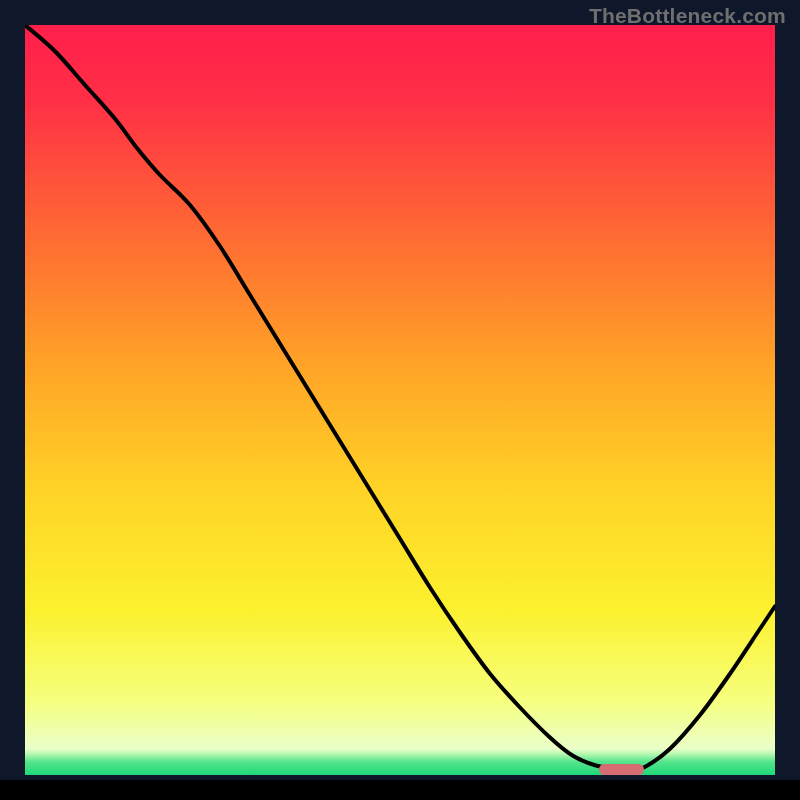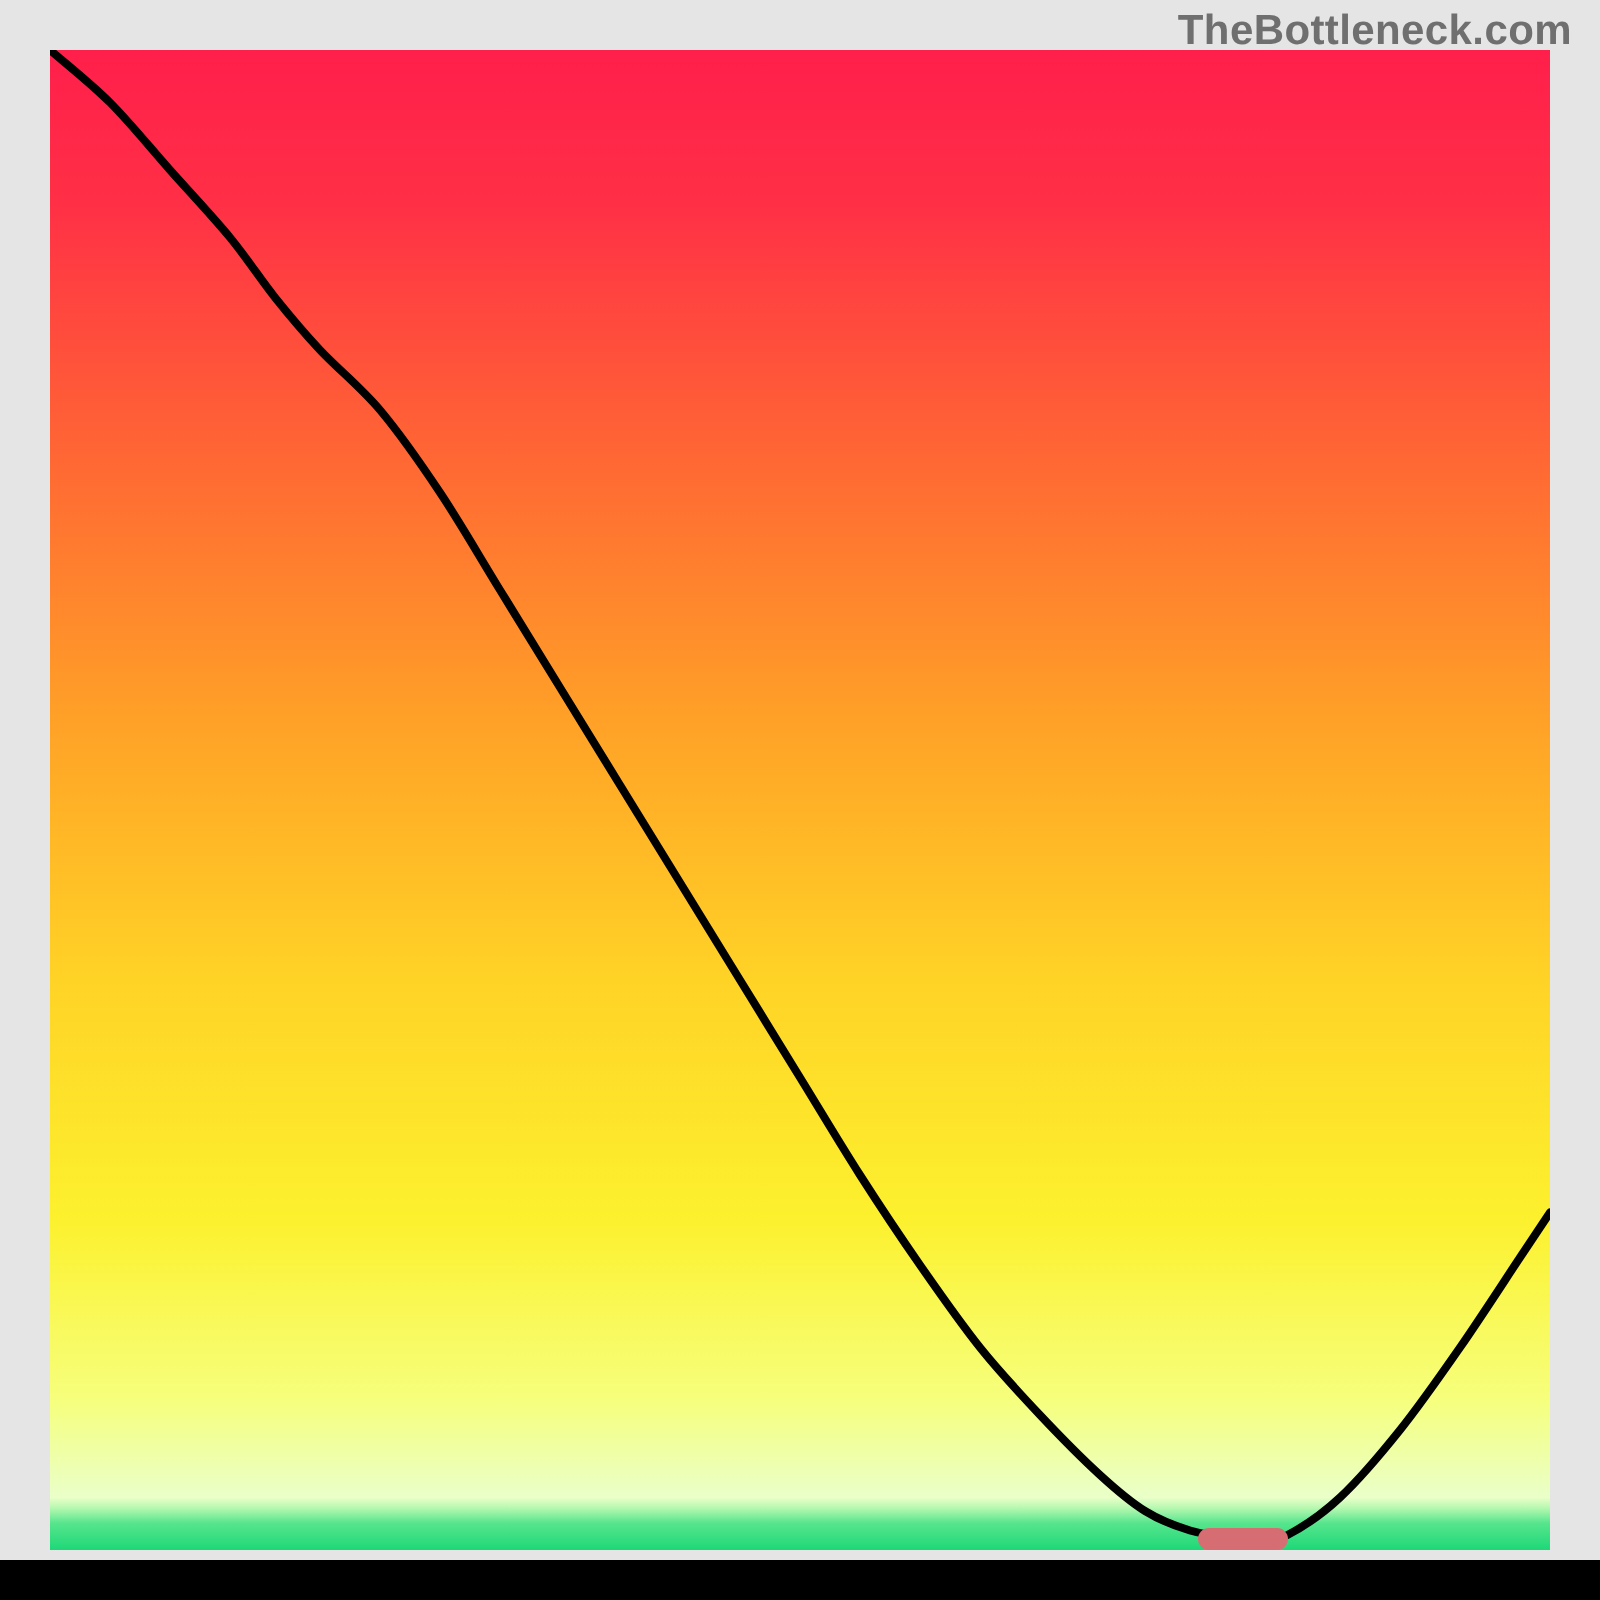--- a/index.html
+++ b/index.html
@@ -1,21 +1,21 @@
 <!DOCTYPE html>
 <html><head>
 <meta charset="utf-8">
 <style>
   * { box-sizing: border-box; margin: 0; padding: 0; }
   html, body { width: 800px; height: 800px; background: #000; overflow: hidden; }
   .stage {
     position: relative;
     width: 800px;
     height: 780px;
-    background: #e5e5e5;
+    background: #0f172a;
   }
   .watermark {
     position: absolute;
     top: 4px;
     right: 14px;
     font-family: Arial, Helvetica, sans-serif;
     font-size: 21px;
     font-weight: 600;
     color: #6f6f6f;
     letter-spacing: 0.2px;

